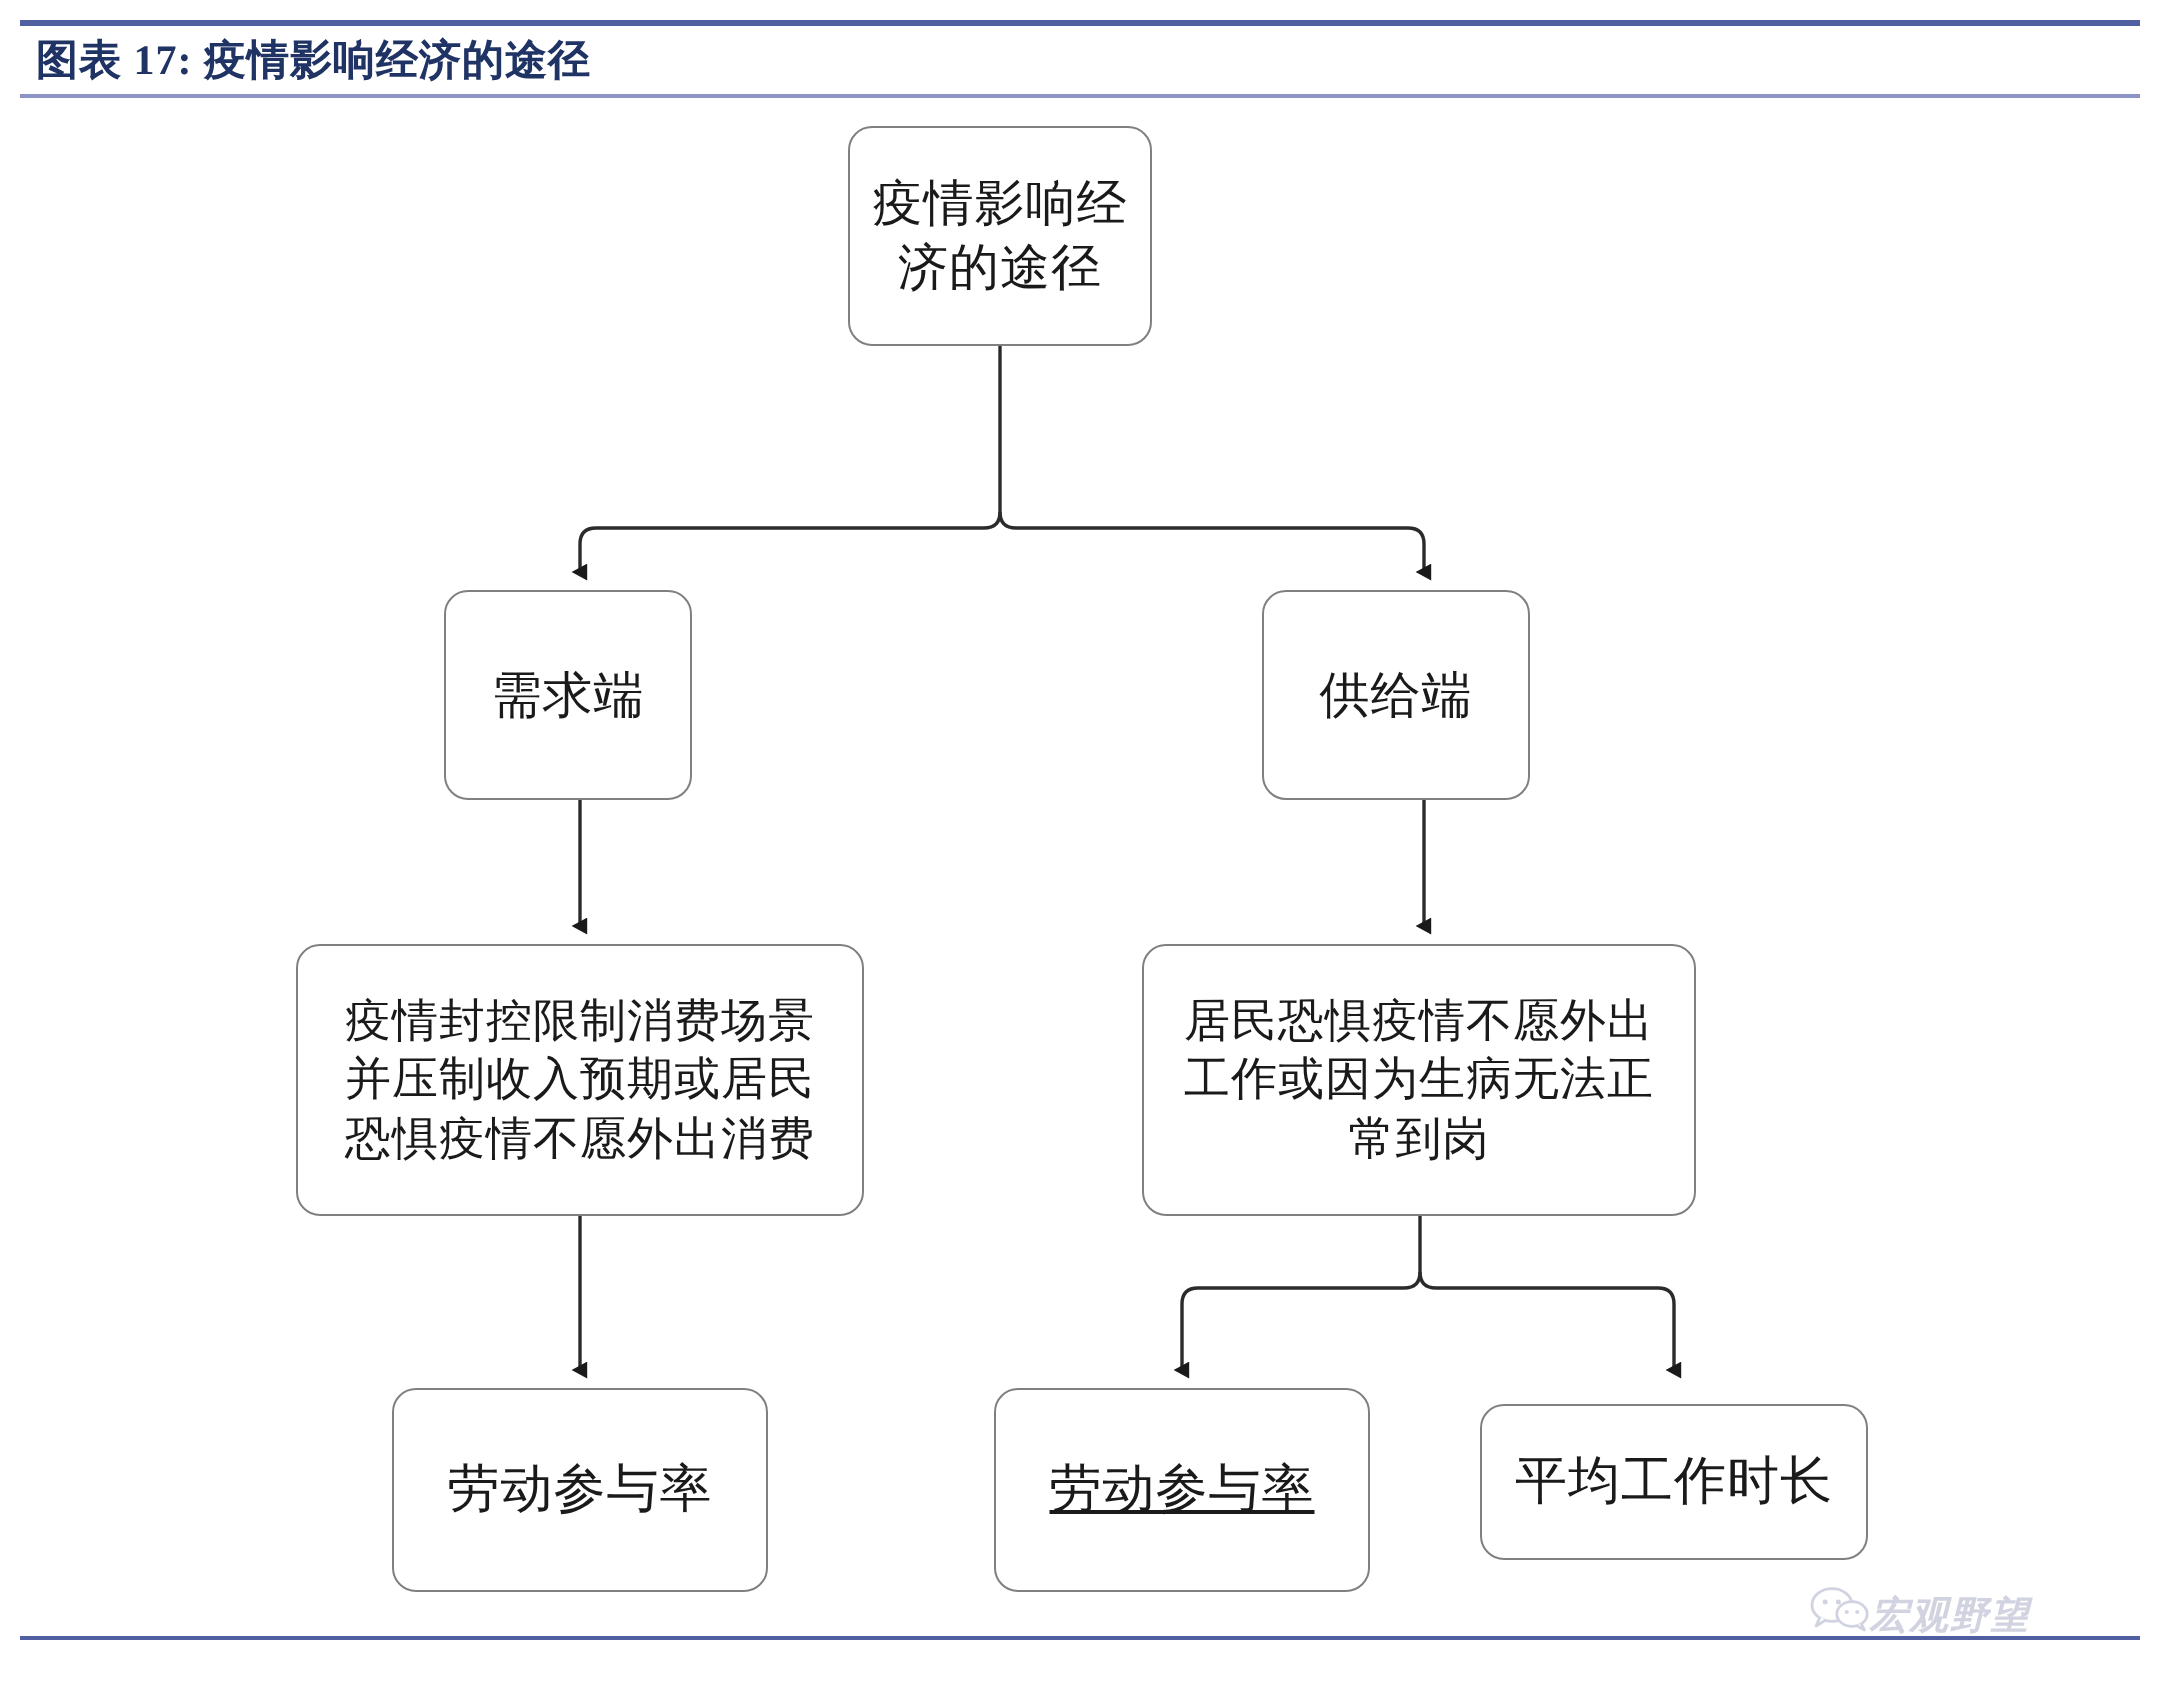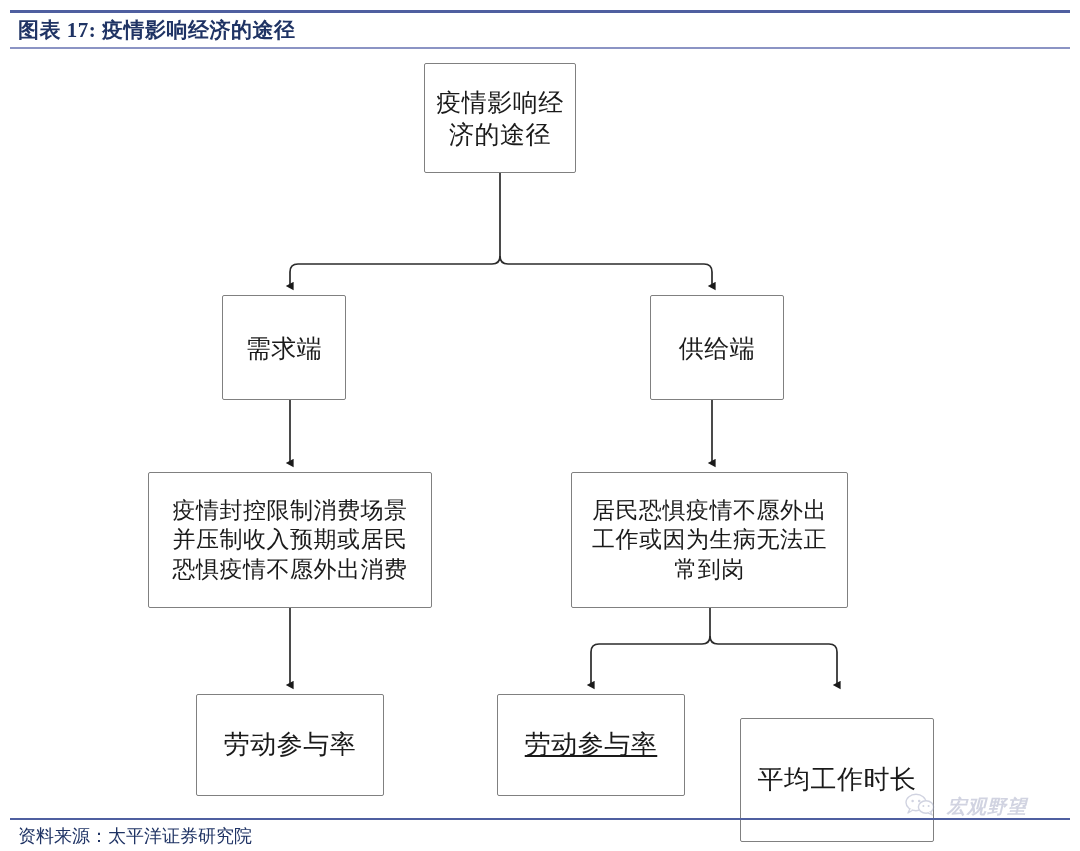--- a/index.html
+++ b/index.html
@@ -66,45 +66,45 @@
     top: 0;
     width: 1080px;
     height: 762px;
   }
 
   .node {
     position: absolute;
     box-sizing: border-box;
     background: #ffffff;
     border: 1.6px solid #808080;
-    border-radius: 2px;
+    border-radius: 12px;
     display: flex;
     align-items: center;
     justify-content: center;
     text-align: center;
     color: #1a1a1a;
     font-family: "Liberation Sans", sans-serif;
     line-height: 1.28;
     letter-spacing: 0.5px;
   }
   .node-text {
     display: block;
     width: 100%;
     padding: 0 4px;
     white-space: pre-line;
   }
 
   .n-root   { left: 424px; top: 13px;  width: 152px; height: 110px; font-size: 25px; }
   .n-demand { left: 222px; top: 245px; width: 124px; height: 105px; font-size: 25px; }
-  .n-supply { left: 650px; top: 245px; width: 134px; height: 105px; font-size: 25px; }
+  .n-supply { left: 631px; top: 245px; width: 134px; height: 105px; font-size: 25px; }
   .n-demand-detail { left: 148px; top: 422px; width: 284px; height: 136px; font-size: 23px; }
   .n-supply-detail { left: 571px; top: 422px; width: 277px; height: 136px; font-size: 23px; }
   .n-mobility { left: 196px; top: 644px; width: 188px; height: 102px; font-size: 26px; }
   .n-labor    { left: 497px; top: 644px; width: 188px; height: 102px; font-size: 26px; text-decoration: underline; }
-  .n-hours    { left: 740px; top: 668px; width: 194px; height: 124px; font-size: 26px; }
+  .n-hours    { left: 740px; top: 652px; width: 194px; height: 78px; font-size: 26px; }
 
   
   #footer {
     position: absolute;
     left: 0;
     top: 812px;
     width: 1080px;
     height: 39px;
   }
   .rule-footer {
@@ -125,21 +125,21 @@
     white-space: nowrap;
   }
 
   
   #watermark {
     position: absolute;
     left: 905px;
     top: 793px;
     display: flex;
     align-items: center;
-    gap: 12px;
+    gap: 0;
     opacity: 0.45;
     pointer-events: none;
   }
   #watermark .wm-label {
     font-family: "Liberation Sans", sans-serif;
     font-size: 19px;
     font-weight: 700;
     font-style: italic;
     color: #9aa0bd;
     letter-spacing: 1px;
@@ -218,21 +218,20 @@
     <span class="node-text">劳动参与率</span>
   </div>
 
   <div class="node n-hours">
     <span class="node-text">平均工作时长</span>
   </div>
 </div>
 
 <div id="footer">
   <div class="rule-footer"></div>
-  <div id="source-text">资料来源：太平洋证券研究院</div>
 </div>
 
 <div id="watermark">
   <span>
     <svg width="30" height="24" viewBox="0 0 30 24" xmlns="http://www.w3.org/2000/svg">
       <ellipse cx="11" cy="9.5" rx="10" ry="8.2" fill="#ffffff" stroke="#9aa0bd" stroke-width="1.4"></ellipse>
       <path d="M5,15.5 L3,20 L8,17" fill="#ffffff" stroke="#9aa0bd" stroke-width="1.4" stroke-linejoin="round"></path>
       <circle cx="7.6" cy="8" r="1.25" fill="#9aa0bd"></circle>
       <circle cx="14.2" cy="8" r="1.25" fill="#9aa0bd"></circle>
       <ellipse cx="21" cy="14" rx="7.6" ry="6.2" fill="#ffffff" stroke="#9aa0bd" stroke-width="1.4"></ellipse>

